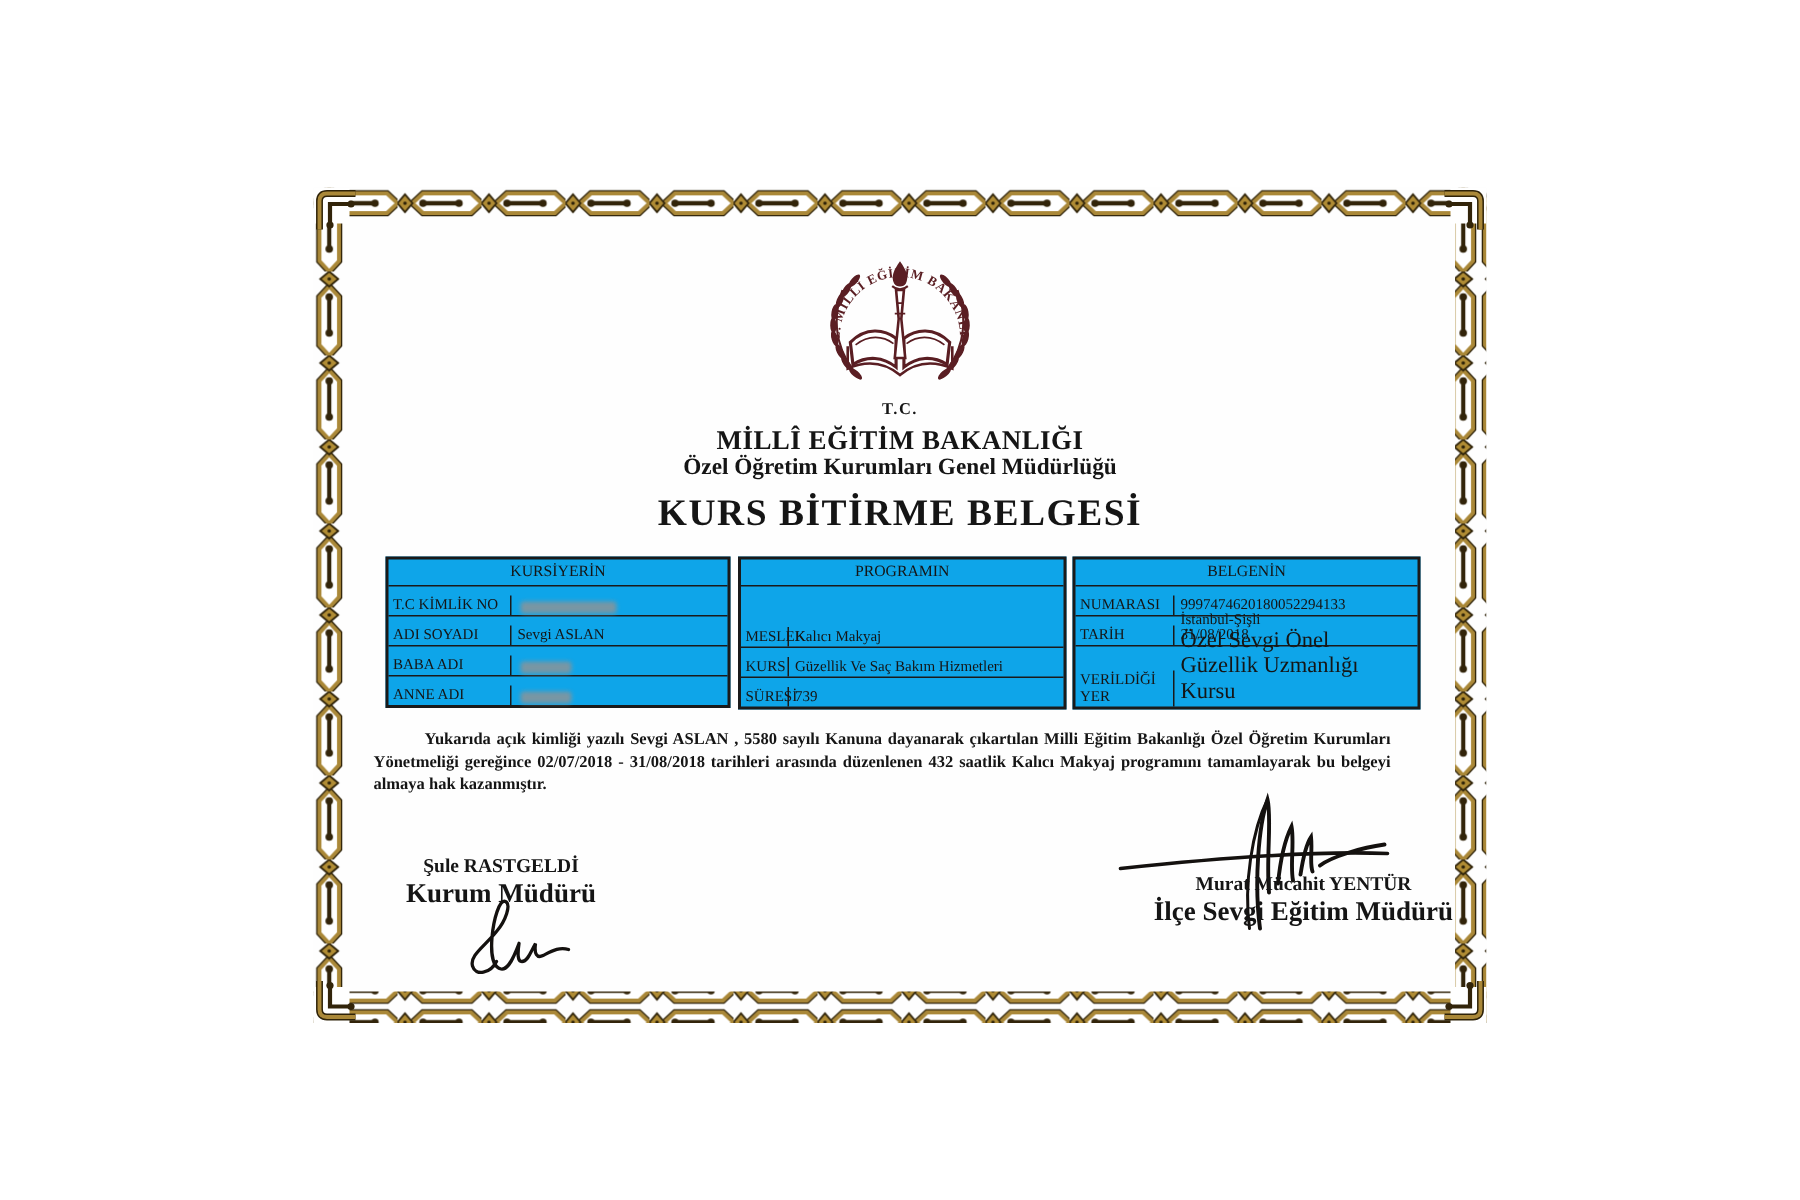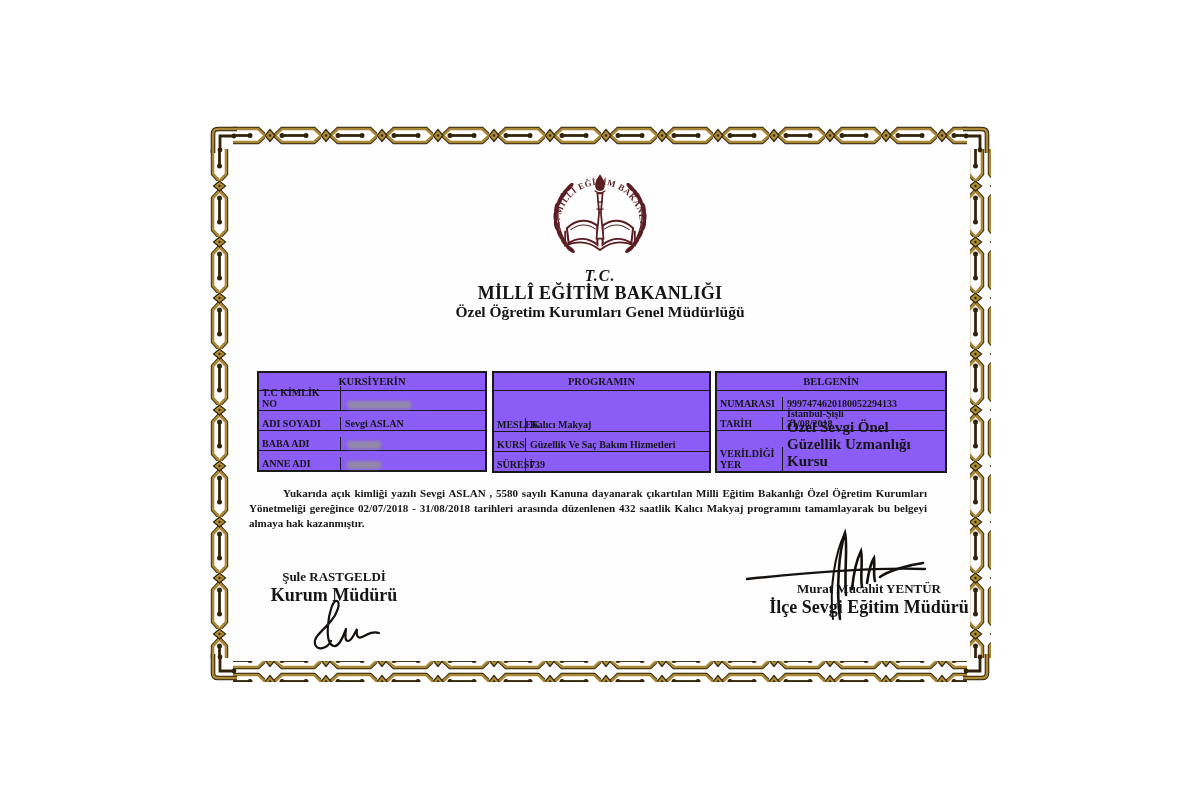--- a/index.html
+++ b/index.html
@@ -2,27 +2,27 @@
 <html><head>
 <meta charset="utf-8">
 <style>
   html,body{margin:0;padding:0;background:#ffffff;}
   .page{position:relative;width:1200px;height:800px;background:#ffffff;overflow:hidden;
         font-family:"Liberation Serif","DejaVu Serif",serif;color:#151515;}
   .cert{position:absolute;left:209px;top:125px;width:782px;height:557px;background:#fefefe;}
   .borderSvg{position:absolute;left:0;top:0;width:782px;height:557px;}
 
   .cline{position:absolute;left:0;width:100%;text-align:center;font-weight:bold;white-space:nowrap;}
-  .tc{top:142px;font-size:16px;letter-spacing:1px;font-style:italic;}
+  .tc{top:142px;font-size:11px;letter-spacing:1px;}
   .ministry{top:158px;font-size:18px;letter-spacing:.3px;}
   .directorate{top:178px;font-size:15.5px;}
   .doc-title{top:204px;font-size:25px;letter-spacing:1px;}
 
-  .tbl{position:absolute;top:246px;border:2px solid #1a1a1a;background:#8b5cf6;
-       font-size:10px;font-weight:bold;box-sizing:border-box;}
+  .tbl{position:absolute;top:246px;border:2px solid #1a1a1a;background:#0ea5e9;
+       font-size:10px;font-weight:normal;box-sizing:border-box;}
   .tbl .hd{height:17px;line-height:17px;text-align:center;border-bottom:1.8px solid #1a1a1a;font-size:10.5px;}
   .trow{display:flex;border-bottom:1.8px solid #1a1a1a;align-items:flex-end;}
   .trow.last{border-bottom:none;}
   .lbl{display:flex;align-items:center;border-right:1.8px solid #1a1a1a;padding:1px 3px;box-sizing:border-box;flex:none;}
   .val{flex:1;display:flex;flex-direction:column;justify-content:center;padding:1px 4px;box-sizing:border-box;}
   .h19{height:19px;} .h40{height:40px;}
   #tbl-k{left:48px;width:230px;} #tbl-k .lbl{width:82px;}
   #tbl-p{left:283px;width:219px;} #tbl-p .lbl{width:32px;}
   #tbl-b{left:506px;width:232px;} #tbl-b .lbl{width:66px;}
   .val .l2{font-size:15px;}
@@ -130,20 +130,21 @@
         <path d="M 67,34 L 73,34 L 71,56 L 74,86 L 66,86 L 69,56 Z" fill="#ffffff" stroke="#5a1e23" stroke-width="2"></path>
         <path d="M 66,52 H 74 M 67,44 H 73" stroke="#5a1e23" stroke-width="1.4"></path>
         <path d="M 70,12 C 65,19 63,24 65.5,29 C 67,32 73,32 74.5,29 C 77,24 75,19 70,12 Z" fill="#5a1e23"></path>
         <path d="M 64,31 Q 70,36 76,31" fill="none" stroke="#5a1e23" stroke-width="1.6"></path>
       </g>
     </svg>
 
     <div class="cline tc">T.C.</div>
     <div class="cline ministry">MİLLÎ EĞİTİM BAKANLIĞI</div>
     <div class="cline directorate">Özel Öğretim Kurumları Genel Müdürlüğü</div>
+    <div class="cline doc-title">KURS BİTİRME BELGESİ</div>
 
     <div class="tbl" id="tbl-k">
       <div class="hd">KURSİYERİN</div>
       <div class="trow h19">
         <span class="lbl">T.C KİMLİK NO</span>
         <span class="val">
             <span class="redact r-long"></span>
           </span>
       </div>
       <div class="trow h19">

